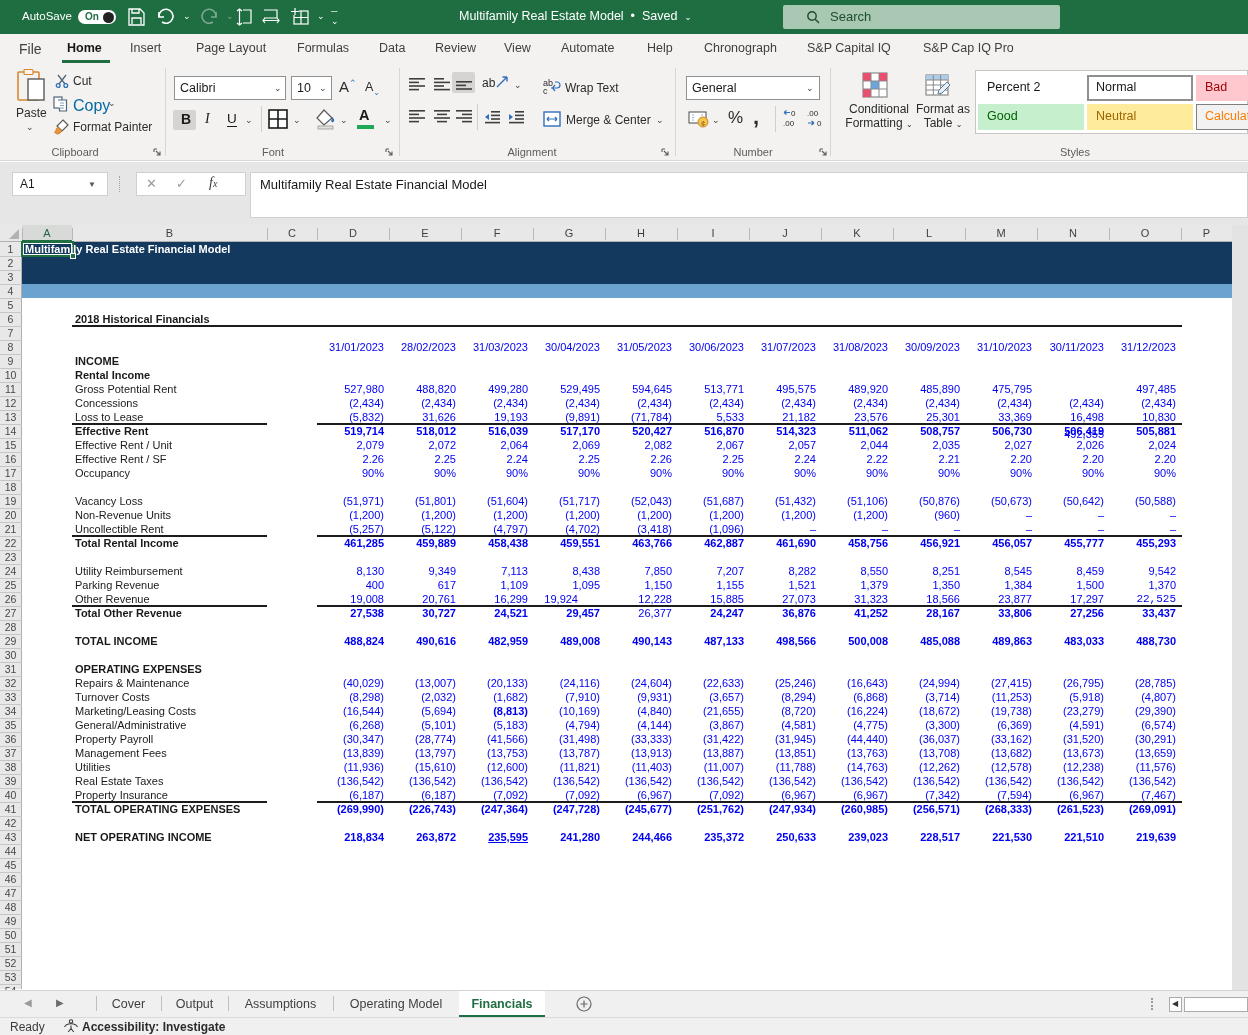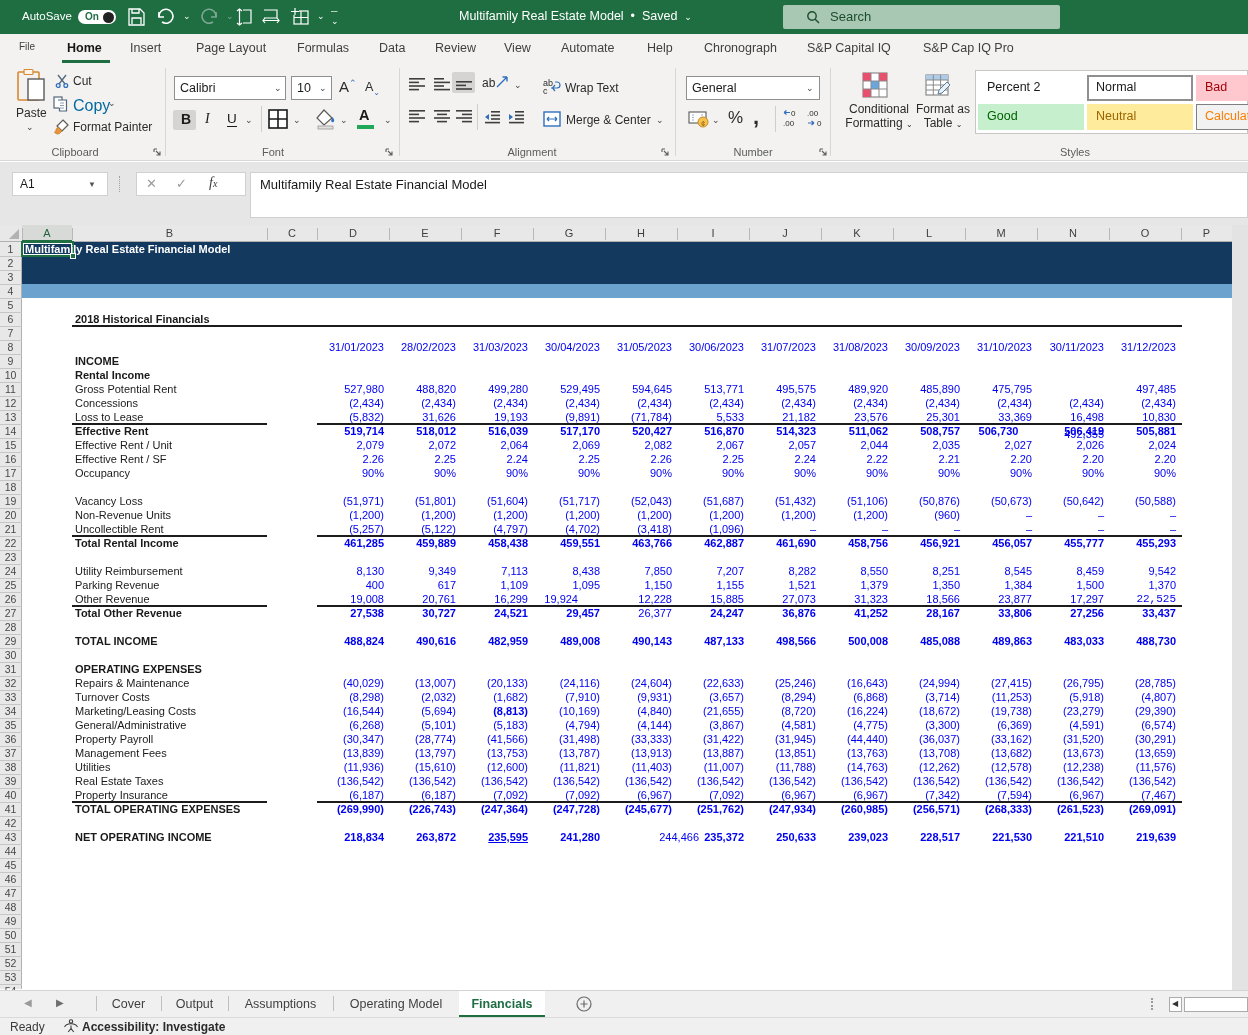--- a/index.html
+++ b/index.html
@@ -49,21 +49,21 @@
 <div class="ab" style="left:317px;top:11px;font-size:9px;color:#fff">⌄</div>
 <div class="ab" style="left:331px;top:6px;font-size:9px;color:#fff">─<br>⌄</div>
 <div class="ab" style="left:459px;top:9px;width:240px;font-size:12.5px;color:#fff;white-space:nowrap">Multifamily Real Estate Model &nbsp;•&nbsp; Saved&nbsp; <span style="font-size:9px">⌄</span></div>
 <div class="ab" style="left:783px;top:5px;width:277px;height:24px;background:#a9c8b4;border-radius:2px"></div>
 <svg style="left:806px;top:10px" width="14" height="14" viewBox="0 0 14 14">
 <circle cx="6" cy="6" r="4.2" fill="none" stroke="#1c4d2e" stroke-width="1.4"></circle>
 <path d="M9.2 9.2 L13 13" stroke="#1c4d2e" stroke-width="1.4"></path>
 </svg>
 <div class="ab" style="left:830px;top:9px;font-size:13px;color:#1c4d2e">Search</div>
 <div class="ab" style="left:0;top:34px;width:1248px;height:30px;background:#f3f2f1"></div>
-<div class="ab" style="left:19px;top:41px;font-size:10px;font-weight:normal;color:#3f3f3f">File</div>
+<div class="ab" style="left:19px;top:41px;font-size:14px;font-weight:normal;color:#3f3f3f">File</div>
 <div class="ab" style="left:67px;top:41px;font-size:12.5px;font-weight:bold;color:#161616">Home</div>
 <div class="ab" style="left:130px;top:41px;font-size:12.5px;font-weight:normal;color:#3f3f3f">Insert</div>
 <div class="ab" style="left:196px;top:41px;font-size:12.5px;font-weight:normal;color:#3f3f3f">Page Layout</div>
 <div class="ab" style="left:297px;top:41px;font-size:12.5px;font-weight:normal;color:#3f3f3f">Formulas</div>
 <div class="ab" style="left:379px;top:41px;font-size:12.5px;font-weight:normal;color:#3f3f3f">Data</div>
 <div class="ab" style="left:435px;top:41px;font-size:12.5px;font-weight:normal;color:#3f3f3f">Review</div>
 <div class="ab" style="left:504px;top:41px;font-size:12.5px;font-weight:normal;color:#3f3f3f">View</div>
 <div class="ab" style="left:561px;top:41px;font-size:12.5px;font-weight:normal;color:#3f3f3f">Automate</div>
 <div class="ab" style="left:647px;top:41px;font-size:12.5px;font-weight:normal;color:#3f3f3f">Help</div>
 <div class="ab" style="left:704px;top:41px;font-size:12.5px;font-weight:normal;color:#3f3f3f">Chronograph</div>
@@ -488,21 +488,21 @@
 <div class="lab" style="top:424px;font-weight:bold;">Effective Rent</div>
 <div class="num" style="left:317px;top:424px;font-weight:bold;">519,714</div>
 <div class="num" style="left:389px;top:424px;font-weight:bold;">518,012</div>
 <div class="num" style="left:461px;top:424px;font-weight:bold;">516,039</div>
 <div class="num" style="left:533px;top:424px;font-weight:bold;">517,170</div>
 <div class="num" style="left:605px;top:424px;font-weight:bold;">520,427</div>
 <div class="num" style="left:677px;top:424px;font-weight:bold;">516,870</div>
 <div class="num" style="left:749px;top:424px;font-weight:bold;">514,323</div>
 <div class="num" style="left:821px;top:424px;font-weight:bold;">511,062</div>
 <div class="num" style="left:893px;top:424px;font-weight:bold;">508,757</div>
-<div class="num" style="left:965px;top:424px;font-weight:bold;text-align:center;">506,730</div>
+<div class="num" style="left:965px;top:424px;font-weight:bold;">506,730</div>
 <div class="num" style="left:1037px;top:424px;font-weight:bold;">506,419</div>
 <div class="num" style="left:1109px;top:424px;font-weight:bold;">505,881</div>
 <div class="lab" style="top:438px;">Effective Rent / Unit</div>
 <div class="num" style="left:317px;top:438px;">2,079</div>
 <div class="num" style="left:389px;top:438px;">2,072</div>
 <div class="num" style="left:461px;top:438px;">2,064</div>
 <div class="num" style="left:533px;top:438px;">2,069</div>
 <div class="num" style="left:605px;top:438px;">2,082</div>
 <div class="num" style="left:677px;top:438px;">2,067</div>
 <div class="num" style="left:749px;top:438px;">2,057</div>
@@ -783,21 +783,21 @@
 <div class="num" style="left:821px;top:802px;font-weight:bold;">(260,985)</div>
 <div class="num" style="left:893px;top:802px;font-weight:bold;">(256,571)</div>
 <div class="num" style="left:965px;top:802px;font-weight:bold;">(268,333)</div>
 <div class="num" style="left:1037px;top:802px;font-weight:bold;">(261,523)</div>
 <div class="num" style="left:1109px;top:802px;font-weight:bold;">(269,091)</div>
 <div class="lab" style="top:830px;font-weight:bold;">NET OPERATING INCOME</div>
 <div class="num" style="left:317px;top:830px;font-weight:bold;">218,834</div>
 <div class="num" style="left:389px;top:830px;font-weight:bold;">263,872</div>
 <div class="num" style="left:461px;top:830px;font-weight:bold;text-decoration:underline;">235,595</div>
 <div class="num" style="left:533px;top:830px;font-weight:bold;">241,280</div>
-<div class="num" style="left:632px;top:830px;font-weight:normal;text-align:right;">244,466</div>
+<div class="num" style="left:605px;top:830px;font-weight:bold;text-align:right;">244,466</div>
 <div class="num" style="left:677px;top:830px;font-weight:bold;">235,372</div>
 <div class="num" style="left:749px;top:830px;font-weight:bold;">250,633</div>
 <div class="num" style="left:821px;top:830px;font-weight:bold;">239,023</div>
 <div class="num" style="left:893px;top:830px;font-weight:bold;">228,517</div>
 <div class="num" style="left:965px;top:830px;font-weight:bold;">221,530</div>
 <div class="num" style="left:1037px;top:830px;font-weight:bold;">221,510</div>
 <div class="num" style="left:1109px;top:830px;font-weight:bold;">219,639</div>
 <div class="bl" style="left:72px;top:423px;width:195px"></div>
 <div class="bl" style="left:317px;top:423px;width:865px"></div>
 <div class="bl" style="left:72px;top:535px;width:195px"></div>

